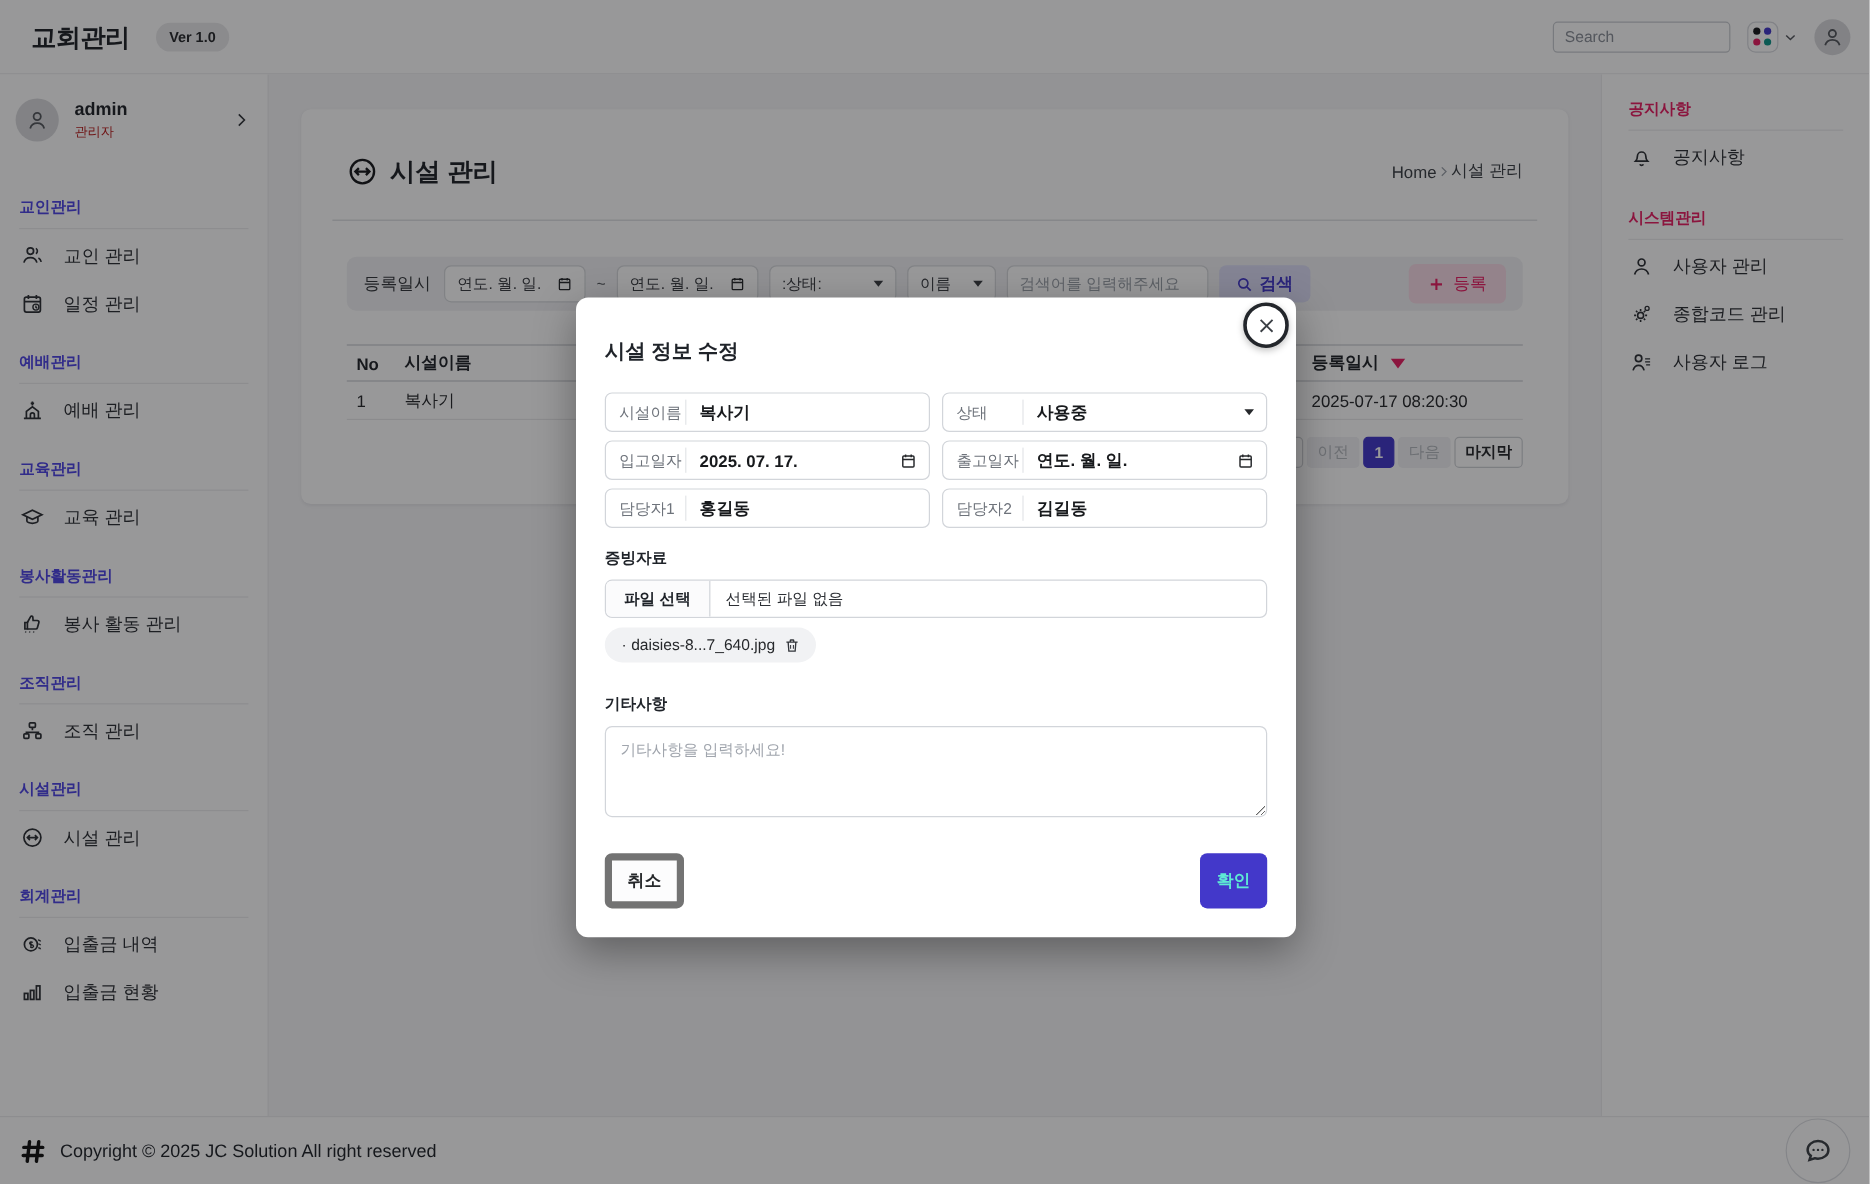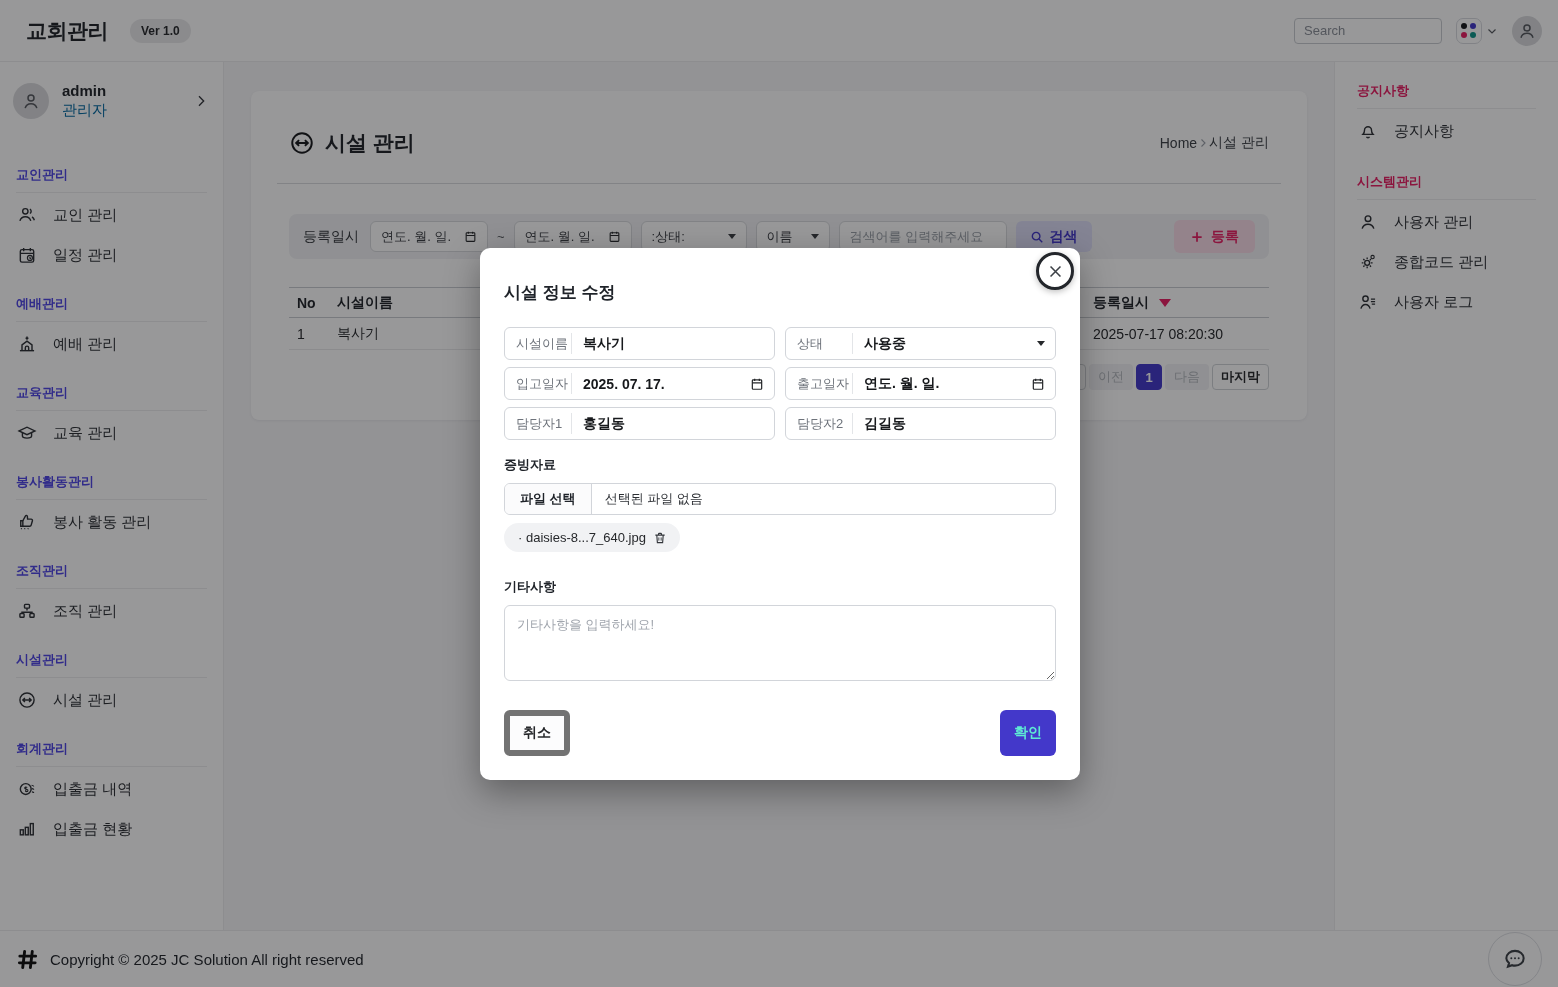--- a/index.html
+++ b/index.html
@@ -24,21 +24,21 @@
   .sidebar { width:224px; background:#fff; flex:0 0 auto; }
   .sidebar.left { border-right:1px solid #ececee; }
   .sidebar.right { border-left:1px solid #ececee; padding:20px 22px; }
   .main { flex:1 1 auto; background:#f6f6f8; padding:29px 27px; min-width:0; }
 
   
   .user-block { display:flex; align-items:center; padding:20px 14px 6px 13px; }
   .user-avatar { width:36px; height:36px; border-radius:50%; background:#d9dadd; display:flex; align-items:center; justify-content:center; flex:0 0 auto; }
   .user-meta { margin-left:13px; }
   .user-name { font-size:15px; font-weight:700; }
-  .user-role { font-size:15px; color:#0369a1; margin-top:2px; }
+  .user-role { font-size:11px; color:#b91c1c; margin-top:2px; }
   .user-chevron { margin-left:auto; color:#33363b; display:flex; }
   .nav { padding:14px 16px 0 16px; }
   .nav-section { margin-top:22px; }
   .nav-section:first-child { margin-top:26px; }
   .nav-title { font-size:13px; font-weight:700; padding-bottom:8px; border-bottom:1px solid #ececee; }
   .nav-title.indigo { color:#4f46e5; }
   .nav-title.pink { color:#e91e63; }
   .nav-item { display:flex; align-items:center; gap:15px; height:36px; margin-top:4px; font-size:15px; color:#2c2f34; cursor:pointer; }
   .nav-item .ico { width:22px; display:flex; justify-content:center; color:#2c2f34; flex:0 0 auto; }
 
@@ -59,21 +59,21 @@
   .mini-input { background:#fff; border:1px solid #d7d9dd; border-radius:6px; height:31px; display:flex; align-items:center; padding:0 10px; font-size:13px; color:#3a3d42; gap:8px; }
   .mini-input .cal { margin-left:auto; }
   .date-box { width:118px; }
   .tilde { color:#55585e; font-size:13px; }
   .select-box { width:106px; justify-content:space-between; cursor:pointer; }
   .select-box.small { width:74px; }
   .caret-down { width:0; height:0; border-left:4px solid transparent; border-right:4px solid transparent; border-top:5px solid #3a3d42; }
   .keyword-input { width:168px; height:31px; background:#fff; border:1px solid #d7d9dd; border-radius:6px; padding:0 10px; font-size:13px; color:#333; }
   .keyword-input::placeholder { color:#9aa0a8; }
   .search-btn { height:31px; background:#dcddf6; color:#4338ca; border:none; border-radius:6px; font-size:14px; font-weight:700; display:flex; align-items:center; gap:6px; padding:0 14px; cursor:pointer; }
-  .register-btn { margin-left:auto; height:33px; background:#f8dbe7; color:#e91e63; border:none; border-radius:6px; font-size:14px; font-weight:700; display:flex; align-items:center; gap:7px; padding:0 16px; cursor:pointer; }
+  .register-btn { margin-left:auto; height:33px; background:#f8dbe7; color:#e91e63; border:none; border-radius:6px; font-size:14px; font-weight:400; display:flex; align-items:center; gap:7px; padding:0 16px; cursor:pointer; }
 
   .table { margin-top:28px; }
   .t-row { display:flex; align-items:center; }
   .t-head { border-top:1px solid #c9ccd1; border-bottom:1px solid #c9ccd1; height:31px; font-size:14px; font-weight:700; }
   .t-body { height:32px; border-bottom:1px solid #e8e9eb; font-size:14px; color:#26282b; }
   .c-no { width:30px; margin-left:8px; }
   .c-name { flex:1 1 auto; margin-left:10px; }
   .c-mgr { width:102px; }
   .c-date { width:176px; display:flex; align-items:center; gap:10px; }
   .sort-tri { width:0; height:0; border-left:6px solid transparent; border-right:6px solid transparent; border-top:8px solid #e91e63; }

